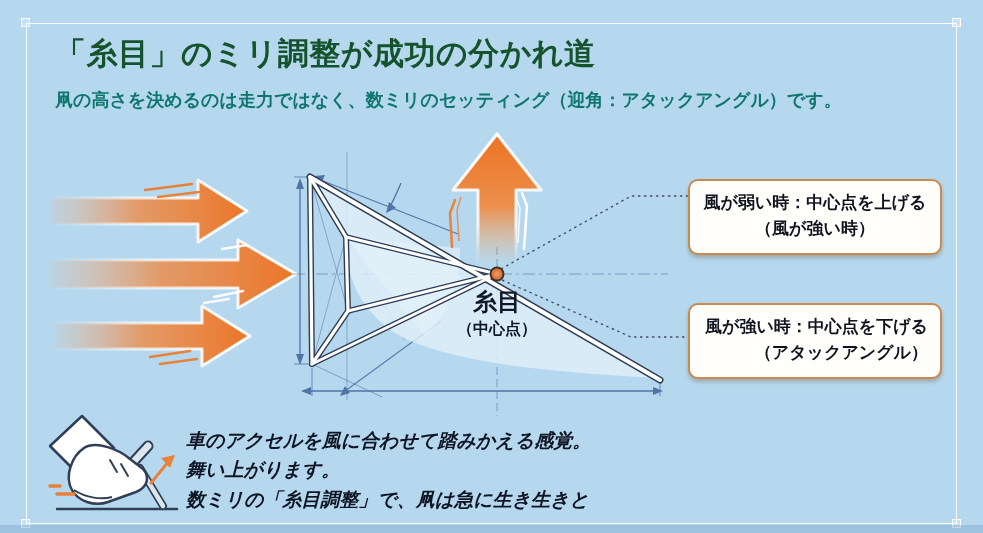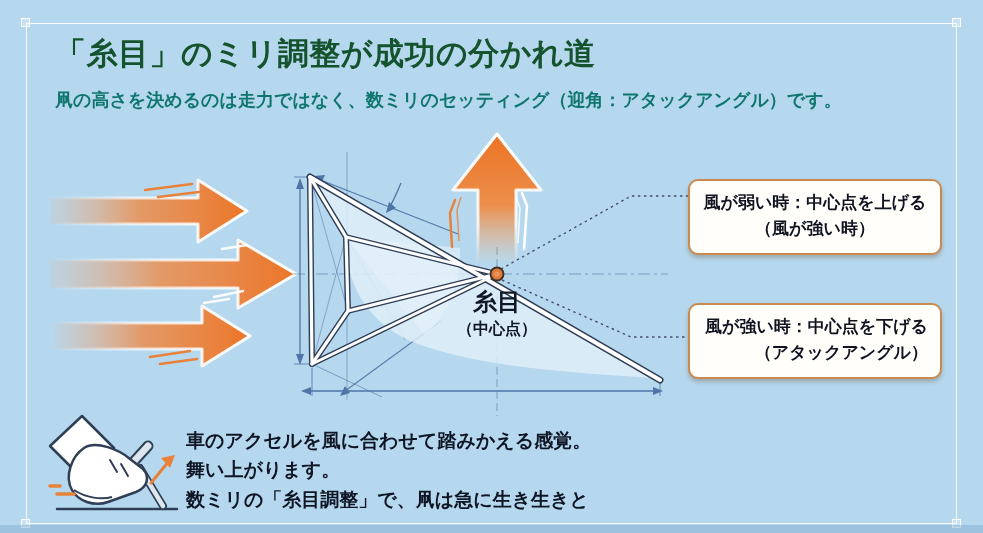--- a/index.html
+++ b/index.html
@@ -54,21 +54,21 @@
     border-radius:10px;
     padding:9px 12px 10px 12px;
     box-shadow:0 3px 4px rgba(95,65,30,0.30);
     font-size:17px; font-weight:800; color:#10131f; line-height:1.55;
   }
   .callout.weak{ top:179px;text-align:center; }
   .callout.strong{ top:303px;text-align:right; }
 
   .footer-text{
     position:absolute; left:186px; top:426px; width:420px;
-    font-size:19px; font-weight:800; color:#0e1524; line-height:1.55;
+    font-size:19px; font-weight:800; color:#0e1524; line-height:1.55;font-style:italic;
   }
 </style>
 </head>
 <body>
 
 <div class="frame"></div>
 <div class="corner tl"></div>
 <div class="corner tr"></div>
 <div class="corner bl"></div>
 <div class="corner br"></div>

